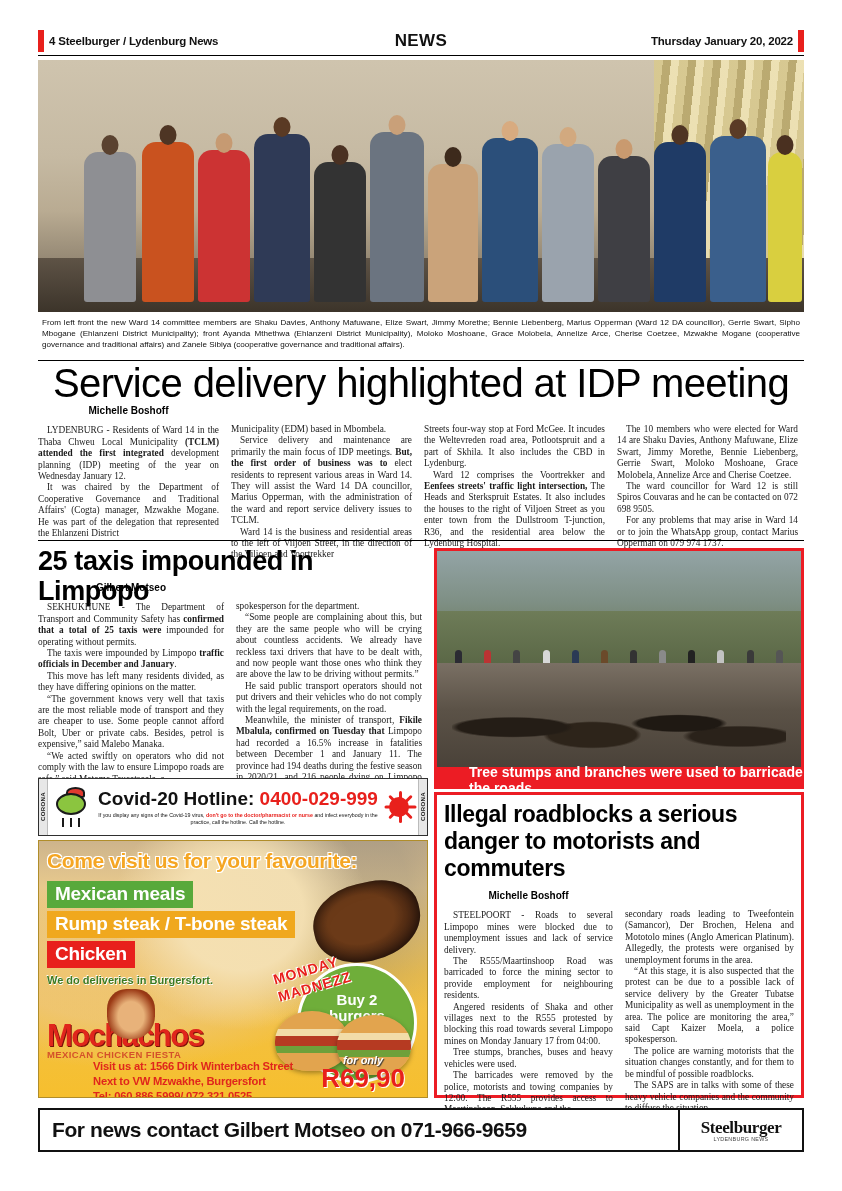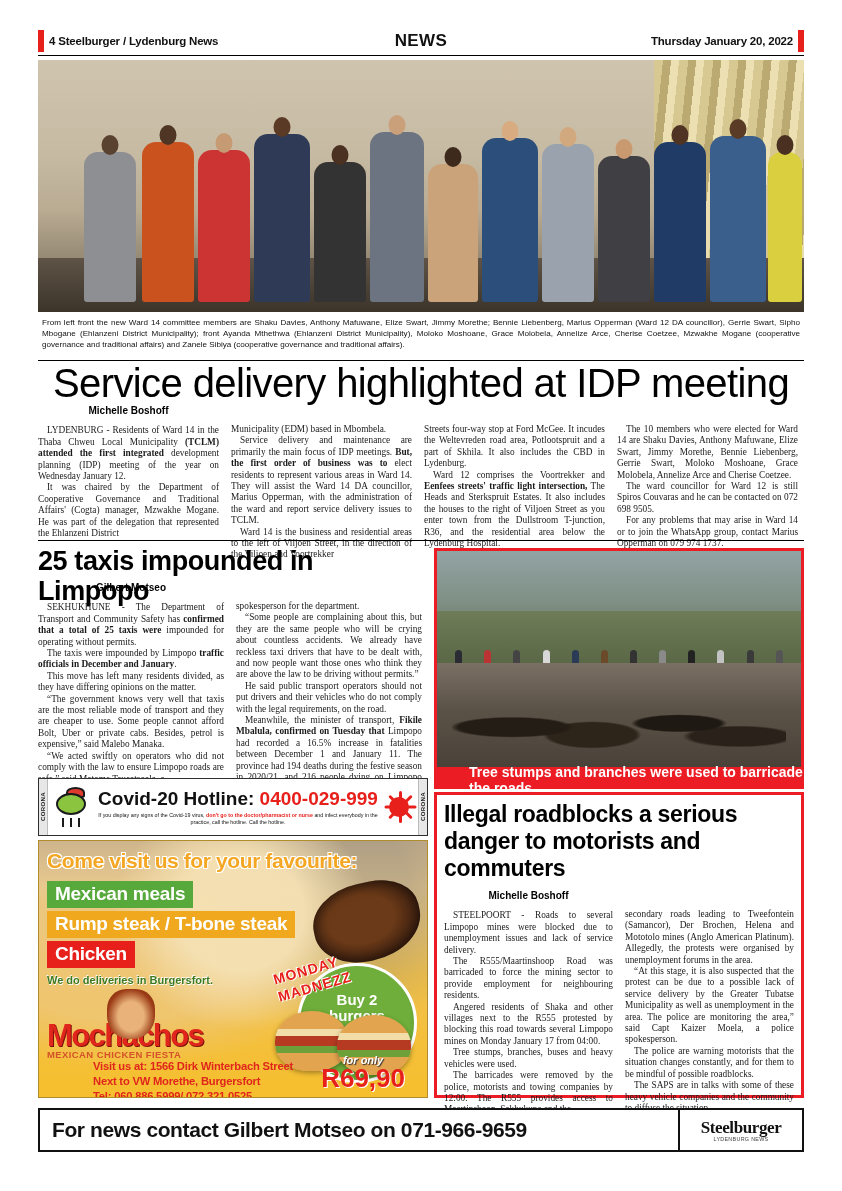--- a/index.html
+++ b/index.html
@@ -524,21 +524,21 @@
       <div class="small">for only</div>
       <div class="big">R69,90</div>
     </div>
 
     <div class="logo">
       <div class="face"></div>
       <div class="name">Mochachos</div>
       <div class="sub">MEXICAN CHICKEN FIESTA</div>
     </div>
     <div class="addr a1">Visit us at: 1566 Dirk Winterbach Street</div>
-    <div class="addr a2">Next to VW Morethe, Burgersfort</div>
+    <div class="addr a2">Next to VW Mzwakhe, Burgersfort</div>
     <div class="addr a3">Tel: 060 886 5999/ 072 321 0525</div>
   </div>
 
   <div class="rb-box">
     <h2 class="headline-3">Illegal roadblocks a serious danger to motorists and commuters</h2>
     <div class="rb-cols">
       <div class="col">
         <div class="byline">Michelle Boshoff</div>
         <p>STEELPOORT - Roads to several Limpopo mines were blocked due to unemployment issues and lack of service delivery.</p>
         <p>The R555/Maartinshoop Road was barricaded to force the mining sector to provide employment for neighbouring residents.</p>

